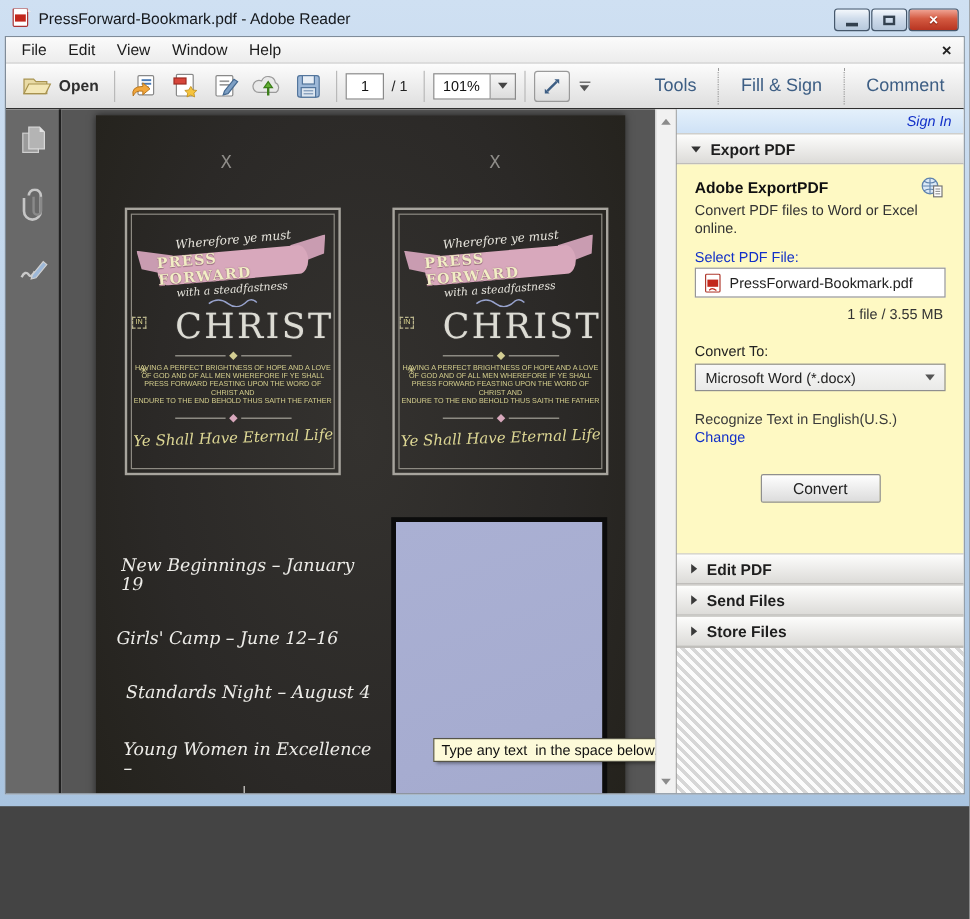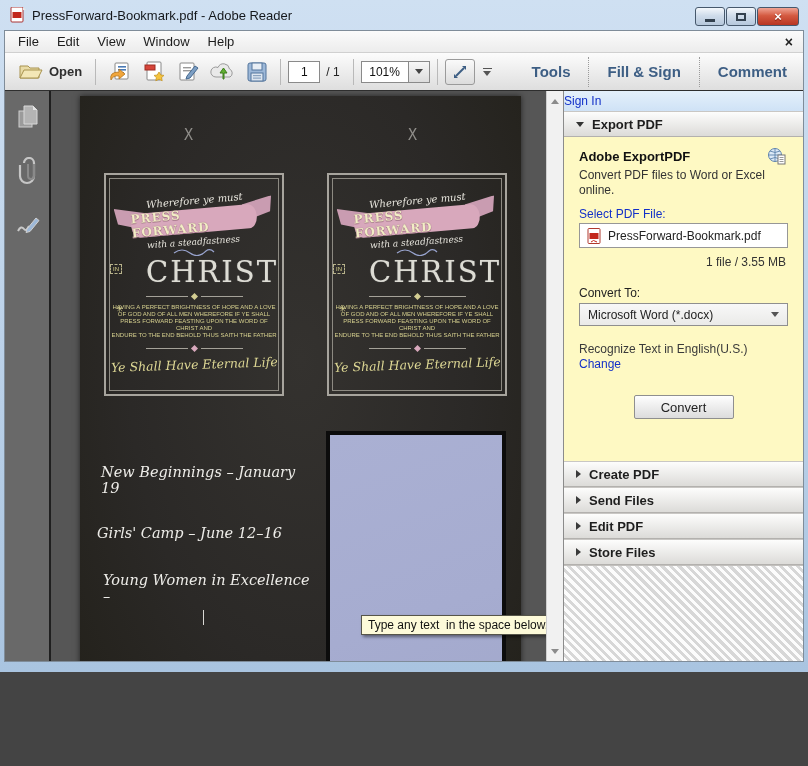--- a/index.html
+++ b/index.html
@@ -43,21 +43,21 @@
   .drop-btn { width:21px; height:22px; border:1px solid #8a8a8a; border-left:none;
     background:linear-gradient(#f7f7f7,#dcdcdc); display:flex; align-items:center; justify-content:center; }
   .tri-down { width:0; height:0; border-left:4px solid transparent; border-right:4px solid transparent; border-top:5px solid #444; }
   .tri-right { width:0; height:0; border-top:4px solid transparent; border-bottom:4px solid transparent; border-left:5px solid #3a3a3a; }
   .tri-up { width:0; height:0; border-left:4px solid transparent; border-right:4px solid transparent; border-bottom:5px solid #8b8b8b; }
   .fit-btn { width:30px; height:26px; border:1px solid #9a9a9a; border-radius:3px;
     background:linear-gradient(#fafafa,#dcdcdc); display:flex; align-items:center; justify-content:center; }
   .chevron { display:flex; flex-direction:column; align-items:center; gap:2px; margin-left:8px; }
   .chevron .bar { width:9px; height:1px; background:#555; }
   .tb-right { margin-left:auto; display:flex; align-items:center; }
-  .tb-text-btn { font-size:15px; font-weight:bold; color:#3d5e84; padding:4px 8px; }
+  .tb-text-btn { font-size:15px; font-weight:normal; color:#3d5e84; padding:4px 8px; }
 
   
   .content { flex:1; display:flex; overflow:hidden; border-top:1px solid #2e2e2e; }
 
   .sidebar { width:46px; background:#696969; border-right:2px solid #1f1f1f; position:relative; }
   .side-icon { position:absolute; left:9px; width:28px; height:28px; display:flex; align-items:center; justify-content:center; }
 
   .viewport { flex:1; background:#565656; position:relative; overflow:hidden; }
 
   
@@ -114,21 +114,21 @@
 
   
   .vscroll { width:17px; background:#f1f1f1; border-left:1px solid #cfcfcf; position:relative; }
   .vs-arrow { position:absolute; left:0; width:100%; height:16px; display:flex; align-items:center; justify-content:center; }
   .vs-up { top:2px; } .vs-down { bottom:2px; }
   .vs-down .tri-up { transform:rotate(180deg); }
 
   
   .panel { width:240px; background:#f2f1ef; border-left:1px solid #8b8b8b; display:flex; flex-direction:column; }
   .signin-bar { height:20px; background:linear-gradient(#e4f0fb,#cfe2f6); display:flex; align-items:center;
-    justify-content:flex-start; padding-right:10px; }
+    justify-content:flex-end; padding-right:10px;font-style:italic; }
   .link { color:#1230c8; font-size:12px; }
   .panel-header { height:26px; background:linear-gradient(#fdfdfc,#dcdbd8); border-top:1px solid #c9c7c4;
     border-bottom:1px solid #b3b1ae; display:flex; align-items:center; gap:8px; padding-left:12px; }
   .panel-header .label { font-size:13px; font-weight:bold; color:#1e1e1e; }
   .export-body { position:relative; height:324px; background:#fef9c3; font-size:12px; color:#333; }
   .eb-product { position:absolute; left:15px; top:12px; font-size:13px; font-weight:bold; color:#111; }
   .eb-globe { position:absolute; right:16px; top:10px; }
   .eb-desc { position:absolute; left:15px; top:31px; width:200px; line-height:15px; }
   .eb-select-label { position:absolute; left:15px; top:70px; color:#1230c8; }
   .file-box { position:absolute; left:15px; right:15px; top:86px; height:25px; background:#fff;
@@ -380,20 +380,21 @@
                   <div class="diamond pink"></div>
                   <div class="dline"></div>
                 </div>
               <div class="script eternal">Ye Shall Have Eternal Life</div>
             </div>
           </div>
 
           <div class="events">
             <div class="event ev1">New Beginnings – January 19</div>
             <div class="event ev2">Girls' Camp – June 12–16</div>
+            <div class="event ev3">Standards Night – August 4</div>
             <div class="event ev4">
               <div>Young Women in Excellence –</div>
             </div>
             <div class="tick"></div>
           </div>
 
           <div class="form-field"></div>
         </div>
 
         <div class="tooltip">Type any text  in the space below.</div>
@@ -448,32 +449,28 @@
             <span>Microsoft Word (*.docx)</span>
             <div class="tri-down"></div>
           </div>
           <div class="eb-recognize">Recognize Text in English(U.S.)</div>
           <div class="eb-change link">Change</div>
           <div class="convert-btn">Convert</div>
         </div>
 
         <div class="panel-header">
           <div class="tri-right"></div>
-          <span class="label">Create PDF</span>
+          <span class="label">Edit PDF</span>
         </div>
         <div class="panel-header">
           <div class="tri-right"></div>
           <span class="label">Send Files</span>
         </div>
         <div class="panel-header">
           <div class="tri-right"></div>
-          <span class="label">Edit PDF</span>
-        </div>
-        <div class="panel-header">
-          <div class="tri-right"></div>
           <span class="label">Store Files</span>
         </div>
 
         <div class="hatch"></div>
       </div>
     </div>
   </div>
 </div>
 
 </body></html>

